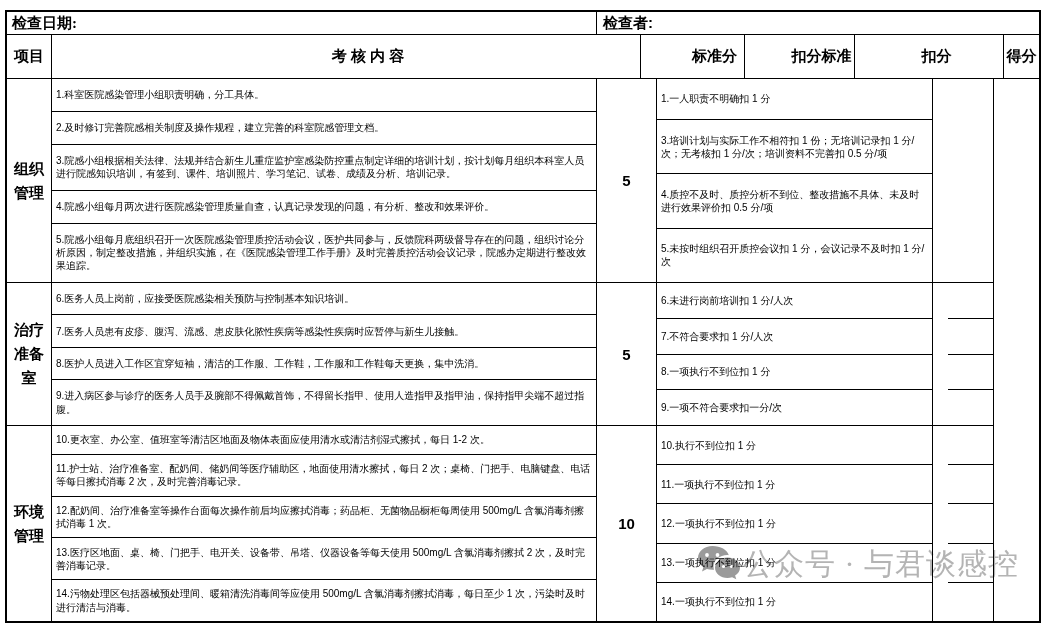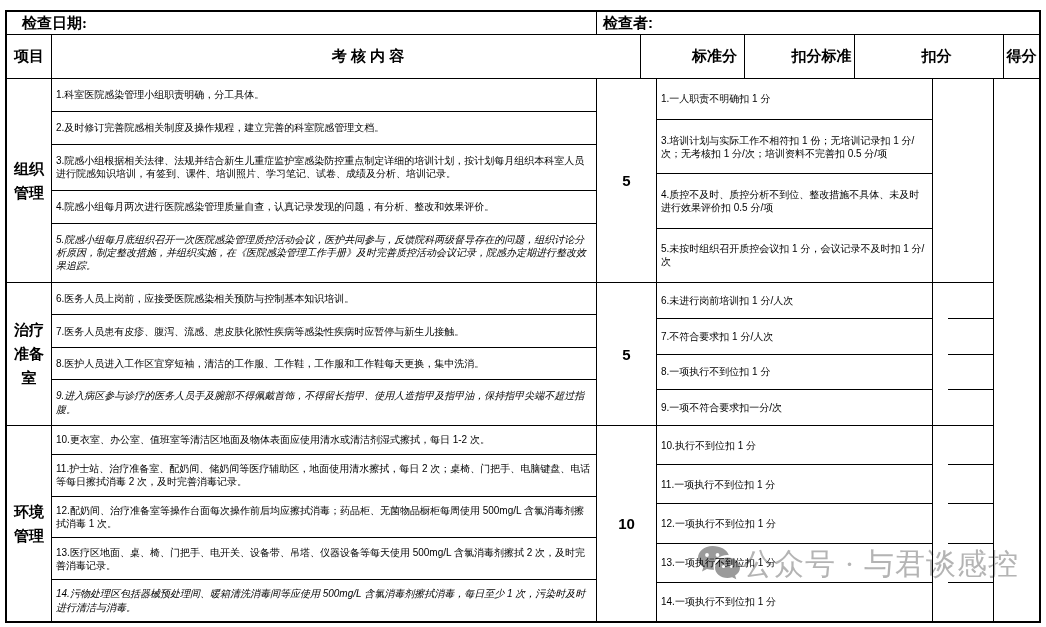--- a/index.html
+++ b/index.html
@@ -13,42 +13,42 @@
   }
   .tbl {
     position: absolute; left: 5px; top: 10px;
     width: 1036px; height: 613px;
     border: 2px solid #000;
     display: flex; flex-direction: column;
     background: #fff;
   }
   
   .r-top { flex: 0 0 23px; border-bottom: 1px solid #000; display: flex; font-weight: bold; font-size: 15px; }
-  .cell-date { width: 590px; border-right: 1px solid #000; display: flex; align-items: center; padding: 0 15px; font-family: Liberation Serif, serif; }
+  .cell-date { width: 590px; border-right: 1px solid #000; display: flex; align-items: center; padding: 0 5px; font-family: Liberation Serif, serif; }
   .cell-inspector { flex: 1; display: flex; align-items: center; padding: 0 6px; }
   
   .r-head { flex: 0 0 44px; border-bottom: 1px solid #000; display: flex; font-weight: bold; font-size: 15px; gap: 44px; }
   .hc { display: flex; align-items: center; justify-content: center; border-right: 1px solid #000; }
   .w-proj { width: 45px; } .w-content { width: 545px; } .w-std { width: 60px; }
   .w-kf { width: 45px; margin-left: 15px; } .w-score { width: 36px; }
   .h-ded { flex: 1; }
   .h-kf { border-right: none; }
   .h-score { border-right: none; border-left: 1px solid #000; }
   
   .body { flex: 1; display: flex; min-height: 0; }
   .main { flex: 1; display: flex; flex-direction: column; min-width: 0; }
   .section { display: flex; border-bottom: 1px solid #000; min-height: 0; }
   .section.s1 { height: 204px; }
   .section.s2 { height: 143px; }
   .section.s3 { flex: 1; border-bottom: none; }
   .sec-proj { border-right: 1px solid #000; display: flex; align-items: center; justify-content: center; font-weight: bold; font-size: 15px; }
   .sec-proj span { display: block; width: 2em; word-break: break-all; text-align: center; line-height: 1.6; }
   .content-stack { border-right: 1px solid #000; display: flex; flex-direction: column; }
   .c-row { flex: 1 1 auto; border-bottom: 1px solid #000; padding: 1px 4px; font-size: 10px; line-height: 1.32; display: flex; align-items: center; }
-  .c-row:last-child { border-bottom: none; font-style: italic; }
+  .c-row:last-child { border-bottom: none; }
   .sec-std { border-right: 1px solid #000; display: flex; align-items: center; justify-content: center; font-weight: bold; font-size: 15px; }
   .ded-stack { flex: 1; display: flex; flex-direction: column; min-width: 0; }
   .d-row { flex: 1 1 auto; display: flex; min-height: 0; }
   .d-text { flex: 1; border-right: 1px solid #000; border-bottom: 1px solid #000; padding: 1px 4px; font-size: 10px; line-height: 1.32; display: flex; align-items: center; }
   .d-kf { border-bottom: 1px solid #000; }
   .d-row:last-child .d-text, .d-row:last-child .d-kf { border-bottom: none; }
   .section.merged .d-kf { border-bottom: none; }
   .score-col { width: 46px; border-left: 1px solid #000; }
   
   .wm { position: absolute; left: 696px; top: 540px; height: 48px; display: flex; align-items: center; mix-blend-mode: multiply; z-index: 5; pointer-events: none; }

